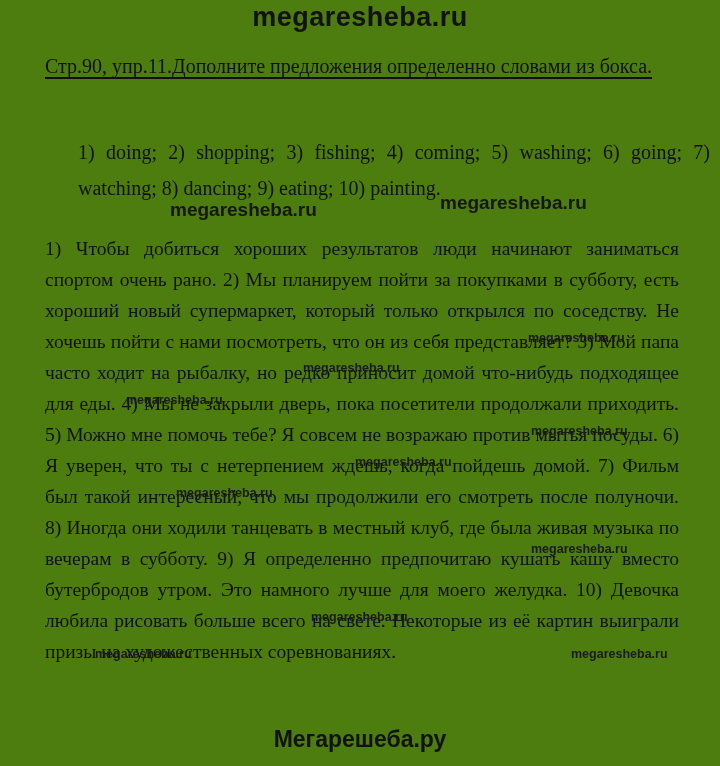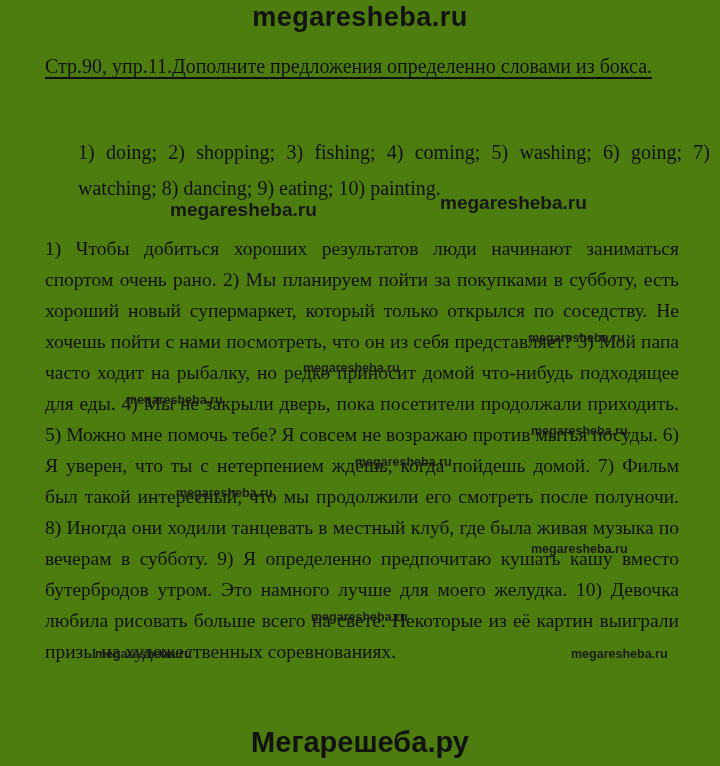--- a/index.html
+++ b/index.html
@@ -74,21 +74,21 @@
   .wm-sm.p8  { top: 389px; left: 266px; }
   .wm-sm.p9  { top: 426px; left: 50px;  }
   .wm-sm.p10 { top: 426px; left: 526px; }
 
   .site-footer {
     position: absolute; top: 726px; left: 0; width: 720px;
     text-align: center;
   }
   .brand-footer {
     font-family: "Liberation Sans", sans-serif;
-    font-weight: 700; font-size: 29px; color: #121212;
+    font-weight: 700; font-size: 23px; color: #121212;
   }
 </style>
 </head>
 <body>
 
 <div class="page">
 
   <header class="site-header">
     <span class="brand">megaresheba.ru</span>
   </header>

